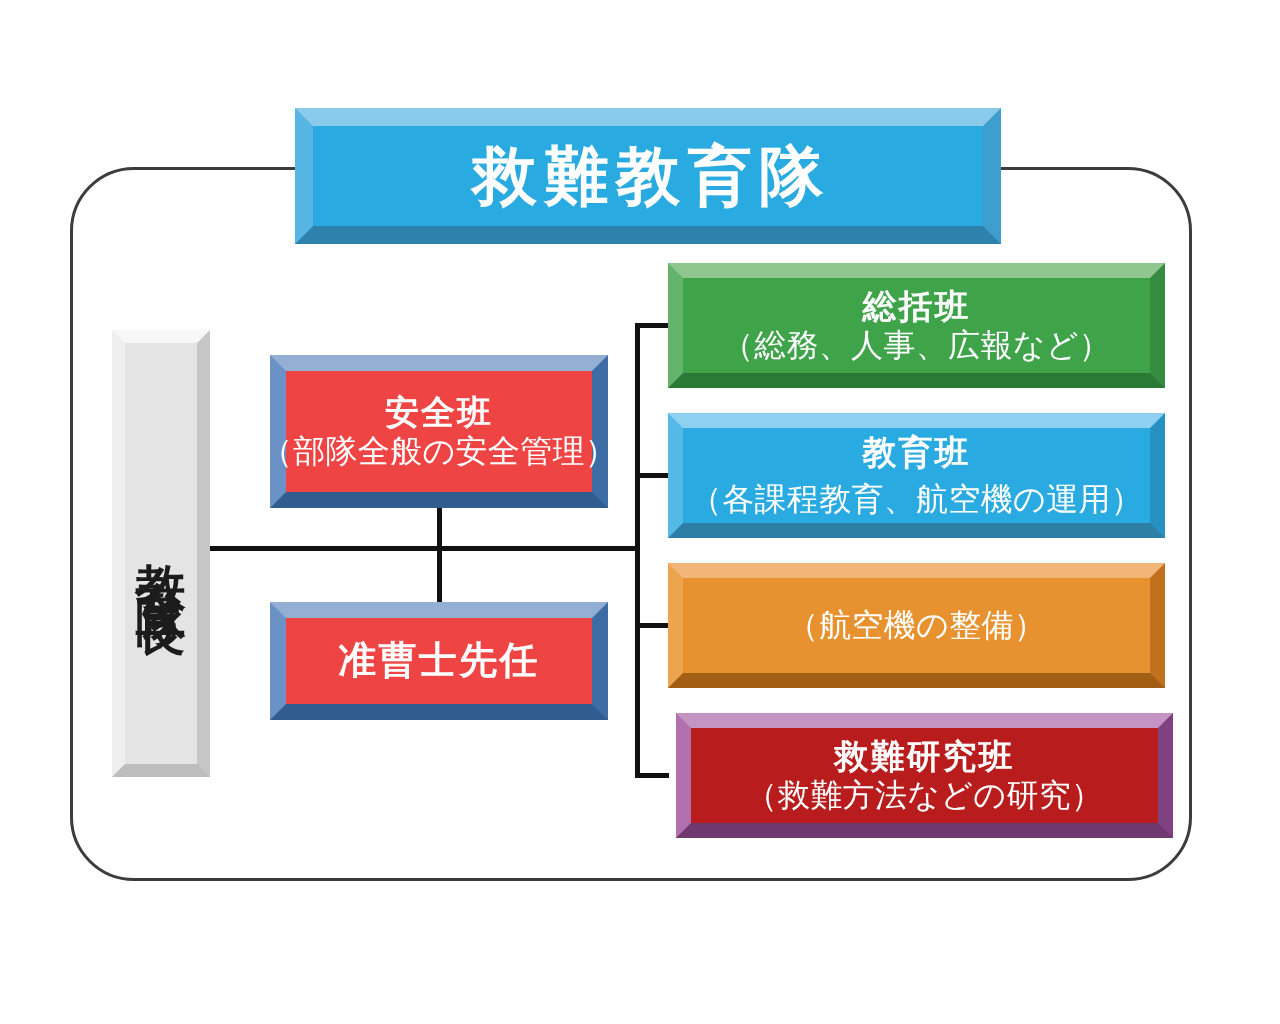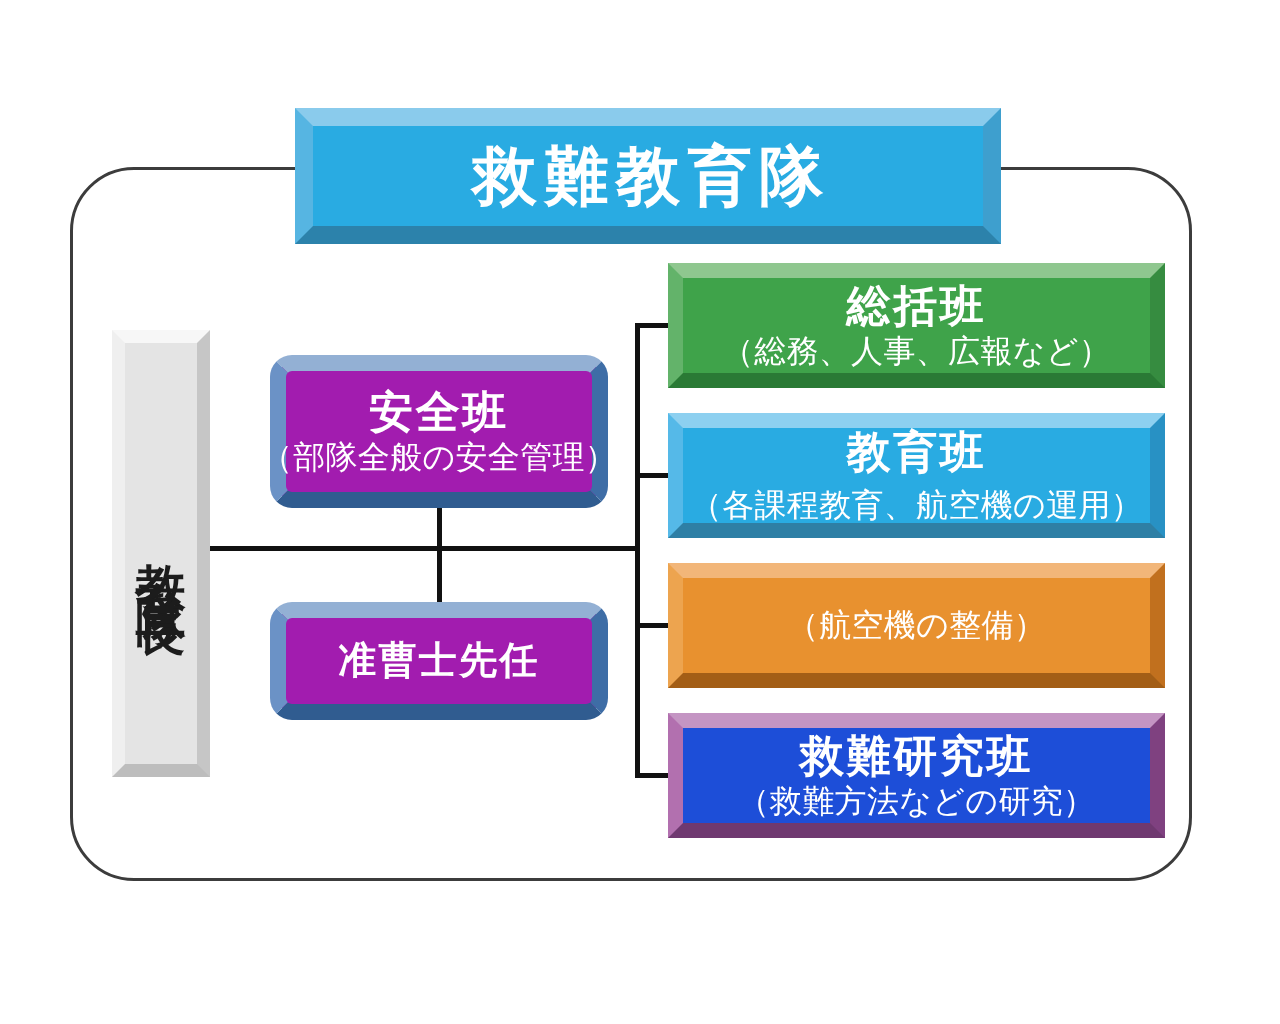--- a/index.html
+++ b/index.html
@@ -38,30 +38,30 @@
   }
   .gray-bar {
     left:112px; top:330px; width:98px; height:447px; border-width:13px;
     background:#E4E4E4; border-color:#F7F7F7 #C6C6C6 #BDBDBD #EFEFEF;
   }
   .v-text {
     writing-mode:vertical-rl; text-orientation:upright;
     color:#1c1c1c; font-weight:bold; font-size:50px; line-height:1;
     letter-spacing:0.30em; white-space:nowrap;
   }
-  .steel { background:#a21caf; border-color:#93B0D4 #3E6DA6 #305C90 #6B92C6;border-radius:22px; }
+  .steel { background:#ef4444; border-color:#93B0D4 #3E6DA6 #305C90 #6B92C6; }
   .safety-box  { left:270px; top:355px; width:338px; height:153px; border-width:16px; }
   .warrant-box { left:270px; top:602px; width:338px; height:118px; border-width:16px; }
   .unit { left:668px; width:497px; height:125px; border-width:15px; }
   .u1 { top:263px; background:#3FA34A; border-color:#8FC78F #368C40 #2A7A35 #63B36A; }
   .u2 { top:413px; background:#29ABE2; border-color:#8DD0F0 #2891C4 #2E7FA5 #55B9E8;gap:8px; }
   .u3 { top:563px; background:#E8912F; border-color:#F2B679 #C1701E #A35E16 #EDA44F; }
-  .u4 { top:713px; background:#1d4ed8; border-color:#C495C3 #7F4180 #6F3970 #B270AF; }
+  .u4 { top:713px; background:#b91c1c; border-color:#C495C3 #7F4180 #6F3970 #B270AF;margin-left:8px; }
   .box-title {
-    color:#ffffff; font-weight:bold; font-size:44px; line-height:1.15;
+    color:#ffffff; font-weight:bold; font-size:34px; line-height:1.15;
     letter-spacing:0.06em; white-space:nowrap;
   }
   .warrant-box .box-title { font-size:38px; }
   .box-sub {
     color:#ffffff; font-weight:normal; font-size:32px; line-height:1.2;
     letter-spacing:0.01em; white-space:nowrap;
   }
 </style>
 </head>
 <body>

